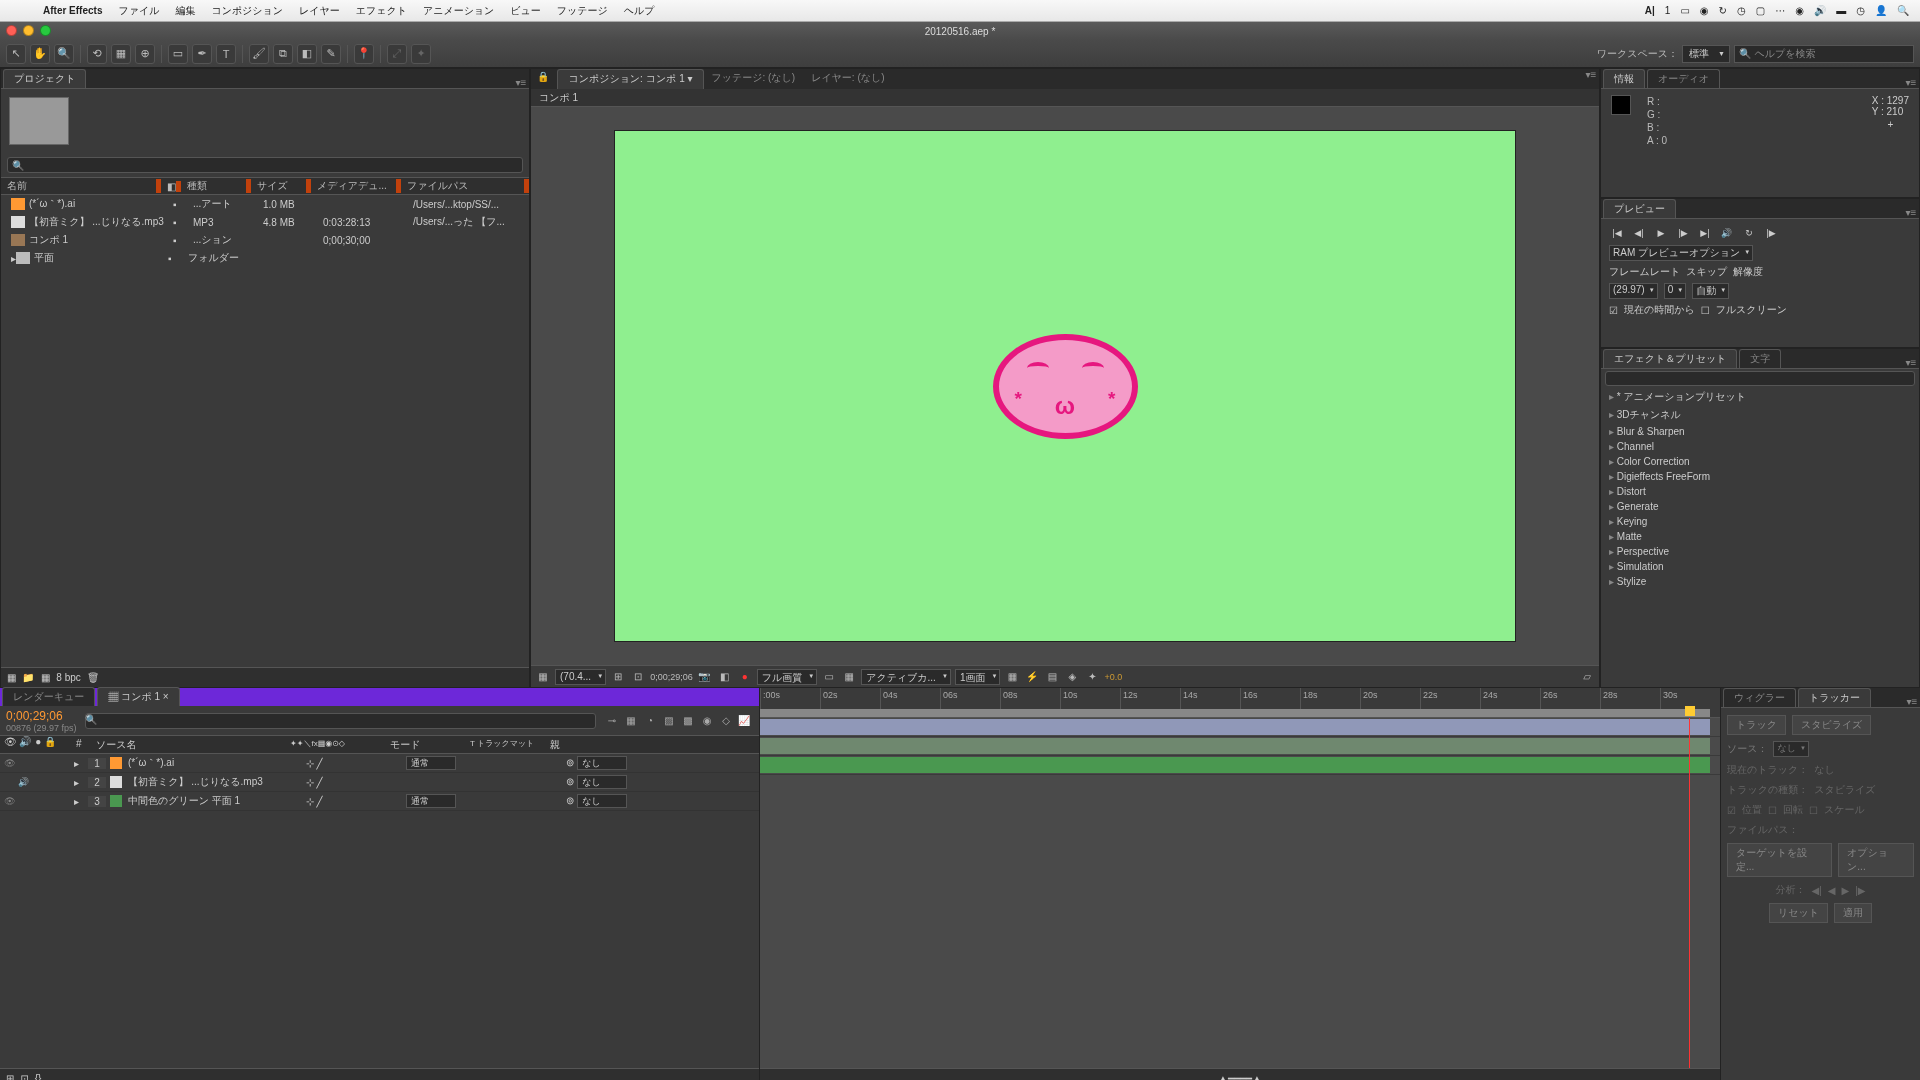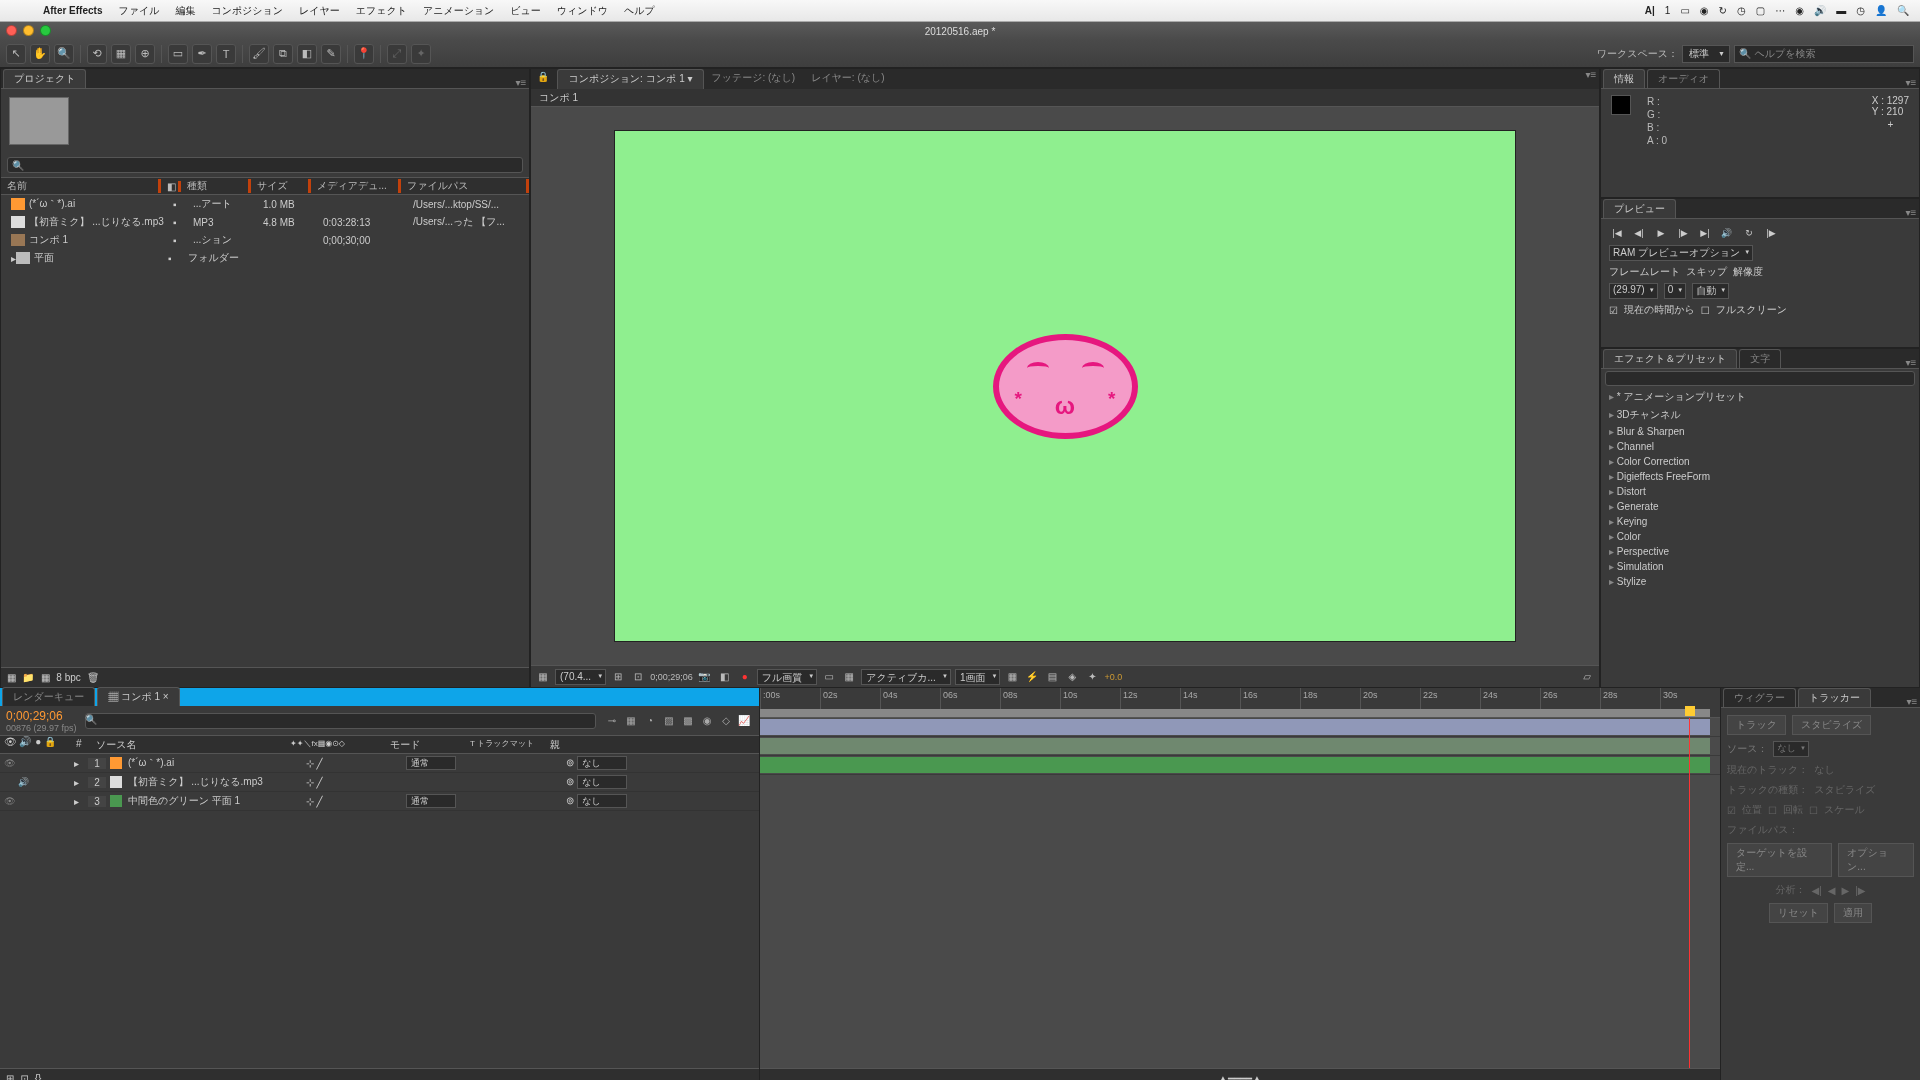--- a/index.html
+++ b/index.html
@@ -26,21 +26,21 @@
 .main { display:flex; height:620px; }
 .panel { background:#3a3a3a; border:1px solid #222; display:flex; flex-direction:column; }
 .panel-tabs { height:20px; background:#2a2a2a; display:flex; align-items:flex-end; border-bottom:1px solid #555; }
 .panel-tab { padding:2px 10px; background:#3a3a3a; border:1px solid #555; border-bottom:none; color:#ccc; border-radius:3px 3px 0 0; margin-left:2px; }
 .panel-tab.dim { background:#2a2a2a; color:#888; }
 
 .project { width:530px; }
 .proj-thumb { width:60px; height:48px; background:#999; margin:8px; border:1px solid #666; }
 .proj-search { margin:4px 6px; background:#2a2a2a; border:1px solid #555; height:16px; border-radius:3px; display:flex; align-items:center; padding:0 4px;}
 .proj-cols { display:flex; background:#2f2f2f; border-top:1px solid #555; border-bottom:1px solid #555; height:18px; align-items:center; }
-.proj-cols div { padding:0 6px; border-right:3px solid #c2410c; color:#bbb; }
+.proj-cols div { padding:0 6px; border-right:5px solid #c2410c; color:#bbb; }
 .proj-list { flex:1; overflow:auto; }
 .proj-row { display:flex; height:18px; align-items:center; padding-left:10px; }
 .proj-row span { overflow:hidden; white-space:nowrap; text-overflow:ellipsis; }
 .proj-icon { width:14px; height:12px; margin-right:4px; display:inline-block; }
 .fi-ai{background:#ff9933}.fi-mp3{background:#ddd}.fi-comp{background:#997755}.fi-folder{background:#bbb}
 .proj-footer { height:20px; background:#2f2f2f; border-top:1px solid #555; display:flex; align-items:center; gap:6px; padding:0 6px; }
 
 .comp { flex:1; }
 .comp-tabs-row { display:flex; height:20px; background:#2a2a2a; }
 .comp-tabs-row .blk { padding:2px 8px; color:#888; }
@@ -71,21 +71,21 @@
 .pv-row { display:flex; gap:6px; padding:2px 4px; align-items:center; }
 .pv-sel { background:#2a2a2a; border:1px solid #555; padding:0 12px 0 3px; height:16px; position:relative; font-size:9px;}
 .pv-sel::after{content:"▼";position:absolute;right:2px;font-size:6px;top:3px}
 .fx-body { flex:1; overflow:auto; }
 .fx-search { margin:2px 4px; background:#2a2a2a; border:1px solid #555; height:15px; border-radius:3px; }
 .fx-row { padding:2px 8px; color:#ccc; }
 .fx-row::before { content:"▸ "; color:#888; }
 
 .timeline-area { height:400px; display:flex; }
 .tl-left { width:760px; background:#3a3a3a; border-right:1px solid #222; display:flex; flex-direction:column; }
-.tl-tabs { height:18px; background:#0ea5e9; display:flex; align-items:flex-end; }
+.tl-tabs { height:18px; background:#6d28d9; display:flex; align-items:flex-end; }
 .tl-header { height:30px; display:flex; align-items:center; padding:0 6px; gap:8px; border-bottom:1px solid #555; }
 .tl-time { color:#ff9933; font-size:12px; }
 .tl-sub { color:#888; font-size:9px; }
 .tl-search { flex:1; background:#2a2a2a; border:1px solid #555; height:16px; border-radius:3px; }
 .tl-icons { display:flex; gap:3px; }
 .tl-icons span { width:16px; height:16px; display:flex; align-items:center; justify-content:center; color:#aaa; }
 .tl-cols { height:18px; background:#2f2f2f; display:flex; border-bottom:1px solid #555; }
 .tl-layer { height:19px; display:flex; align-items:center; border-bottom:1px solid #333;}
 .tl-layer .togs { width:74px; display:flex; gap:3px; padding-left:4px; }
 .tl-layer .togs span { width:11px; height:11px; color:#888; font-size:9px; }
@@ -122,21 +122,21 @@
 <div class="mac-menu">
   <span></span>
   <span class="app">After Effects</span>
   <span>ファイル</span>
   <span>編集</span>
   <span>コンポジション</span>
   <span>レイヤー</span>
   <span>エフェクト</span>
   <span>アニメーション</span>
   <span>ビュー</span>
-  <span>ウィンドウ</span>
+  <span>フッテージ</span>
   <span>ヘルプ</span>
   <div class="mac-right">
     <span style="font-weight:bold">A|</span>
     <span>1</span>
     <span>▭</span>
     <span>◉</span>
     <span>↻</span>
     <span>◷</span>
     <span>▢</span>
     <span>⋯</span>
@@ -363,21 +363,21 @@
       <div class="fx-body">
         <div class="fx-row">* アニメーションプリセット</div>
         <div class="fx-row">3Dチャンネル</div>
         <div class="fx-row">Blur &amp; Sharpen</div>
         <div class="fx-row">Channel</div>
         <div class="fx-row">Color Correction</div>
         <div class="fx-row">Digieffects FreeForm</div>
         <div class="fx-row">Distort</div>
         <div class="fx-row">Generate</div>
         <div class="fx-row">Keying</div>
-        <div class="fx-row">Color</div>
+        <div class="fx-row">Matte</div>
         <div class="fx-row">Perspective</div>
         <div class="fx-row">Simulation</div>
         <div class="fx-row">Stylize</div>
       </div>
     </div>
   </div>
 </div>
 
 <div class="timeline-area">
   <div class="tl-left">

